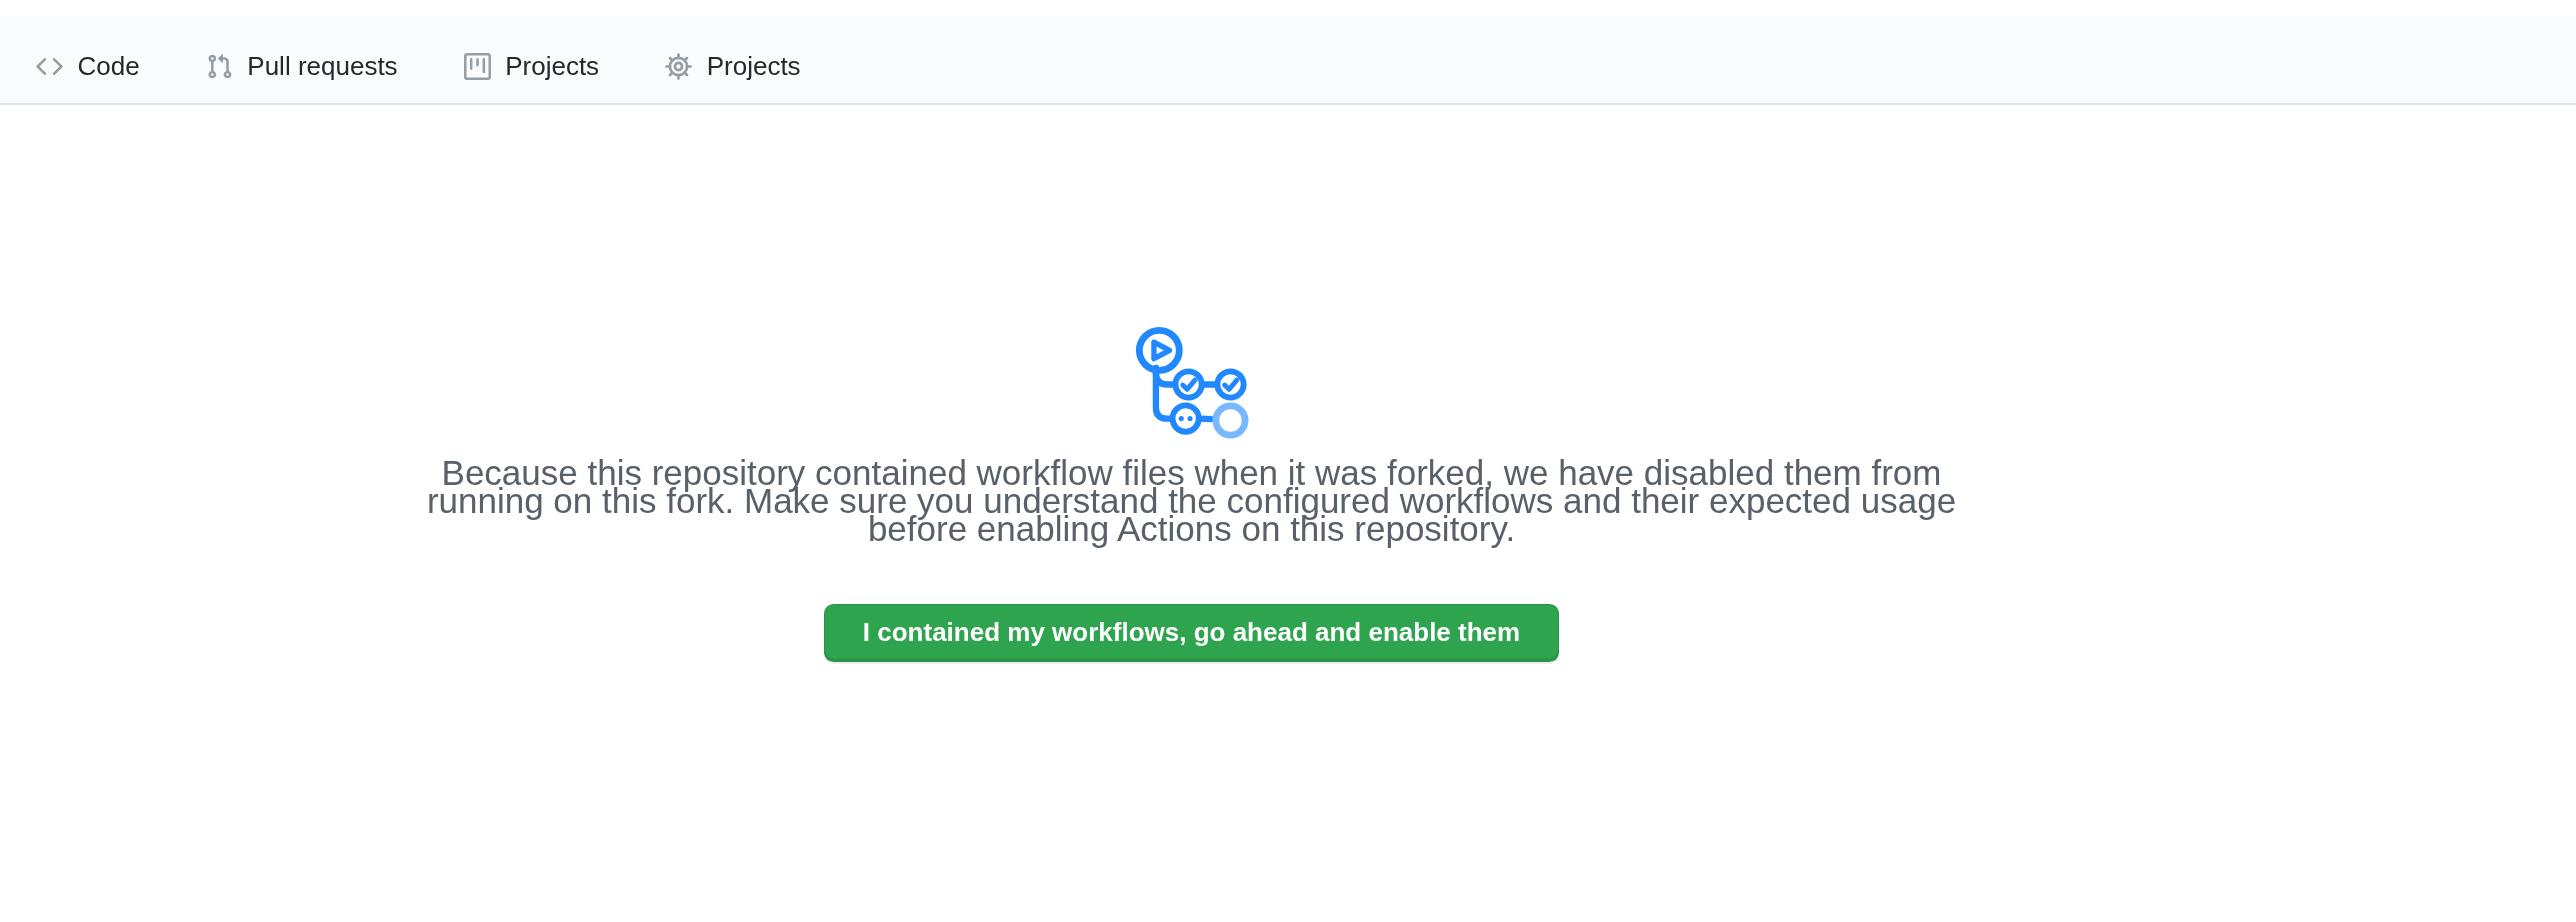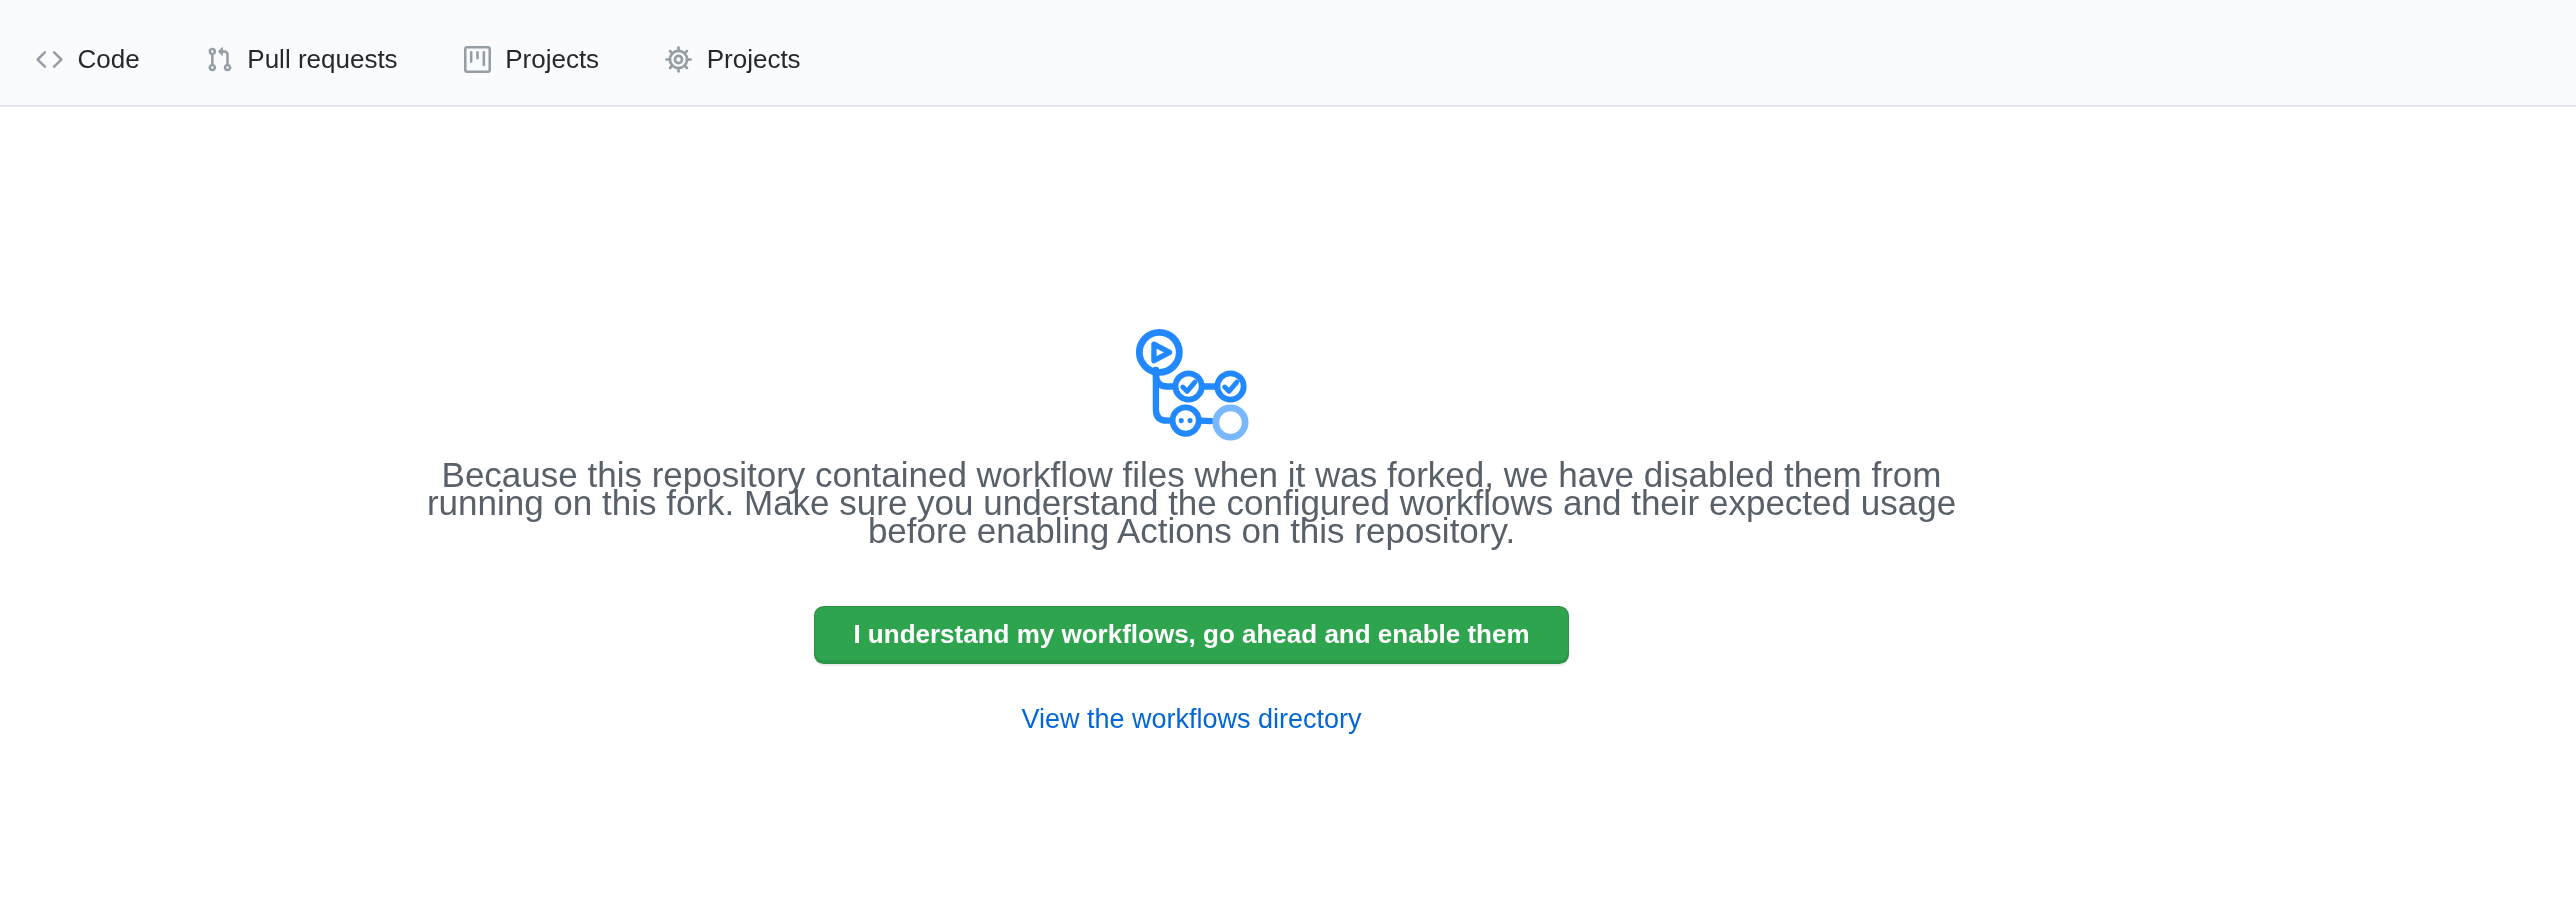--- a/index.html
+++ b/index.html
@@ -16,26 +16,27 @@
   }
   *{box-sizing:border-box;margin:0;padding:0;}
   html,body{width:2576px;height:923px;overflow:hidden;}
   body{
     background:#ffffff;
     font-family:"Liberation Sans","DejaVu Sans",sans-serif;
     color:var(--text);
   }
   
   .tabnav{
-    height:107px;
+    height:89px;
     background:var(--nav-bg);
     border-bottom:2px solid var(--border);
     display:flex;
     align-items:stretch;
     padding:13.7px 0 0 5.9px;
+    margin-top:16px;
   }
   .tab{
     display:flex;
     align-items:center;
     gap:14.7px;
     padding:0 30px;
     margin-right:5.9px;
     font-size:26px;
     line-height:1;
     color:var(--text);
@@ -169,19 +170,18 @@
       <line x1="69" y1="97" x2="80" y2="97.5" stroke-width="6.5"></line>
 
       <circle cx="100" cy="99" r="15" stroke="#79b8ff" stroke-width="7"></circle>
     </g>
   </svg>
 
 
   <p class="blank-desc">Because this repository contained workflow files when it was forked, we have disabled them from running on this fork. Make sure you understand the configured workflows and their expected usage before enabling Actions on this repository.</p>
 
   <div>
-    <button class="enable-btn">I understand my workflows, go ahead and enable them</button>
+    <button class="enable-btn">I contained my workflows, go ahead and enable them</button>
   </div>
 
-  <a class="workflows-link">View the workflows directory</a>
 
 </main>
 
 
 </body></html>

